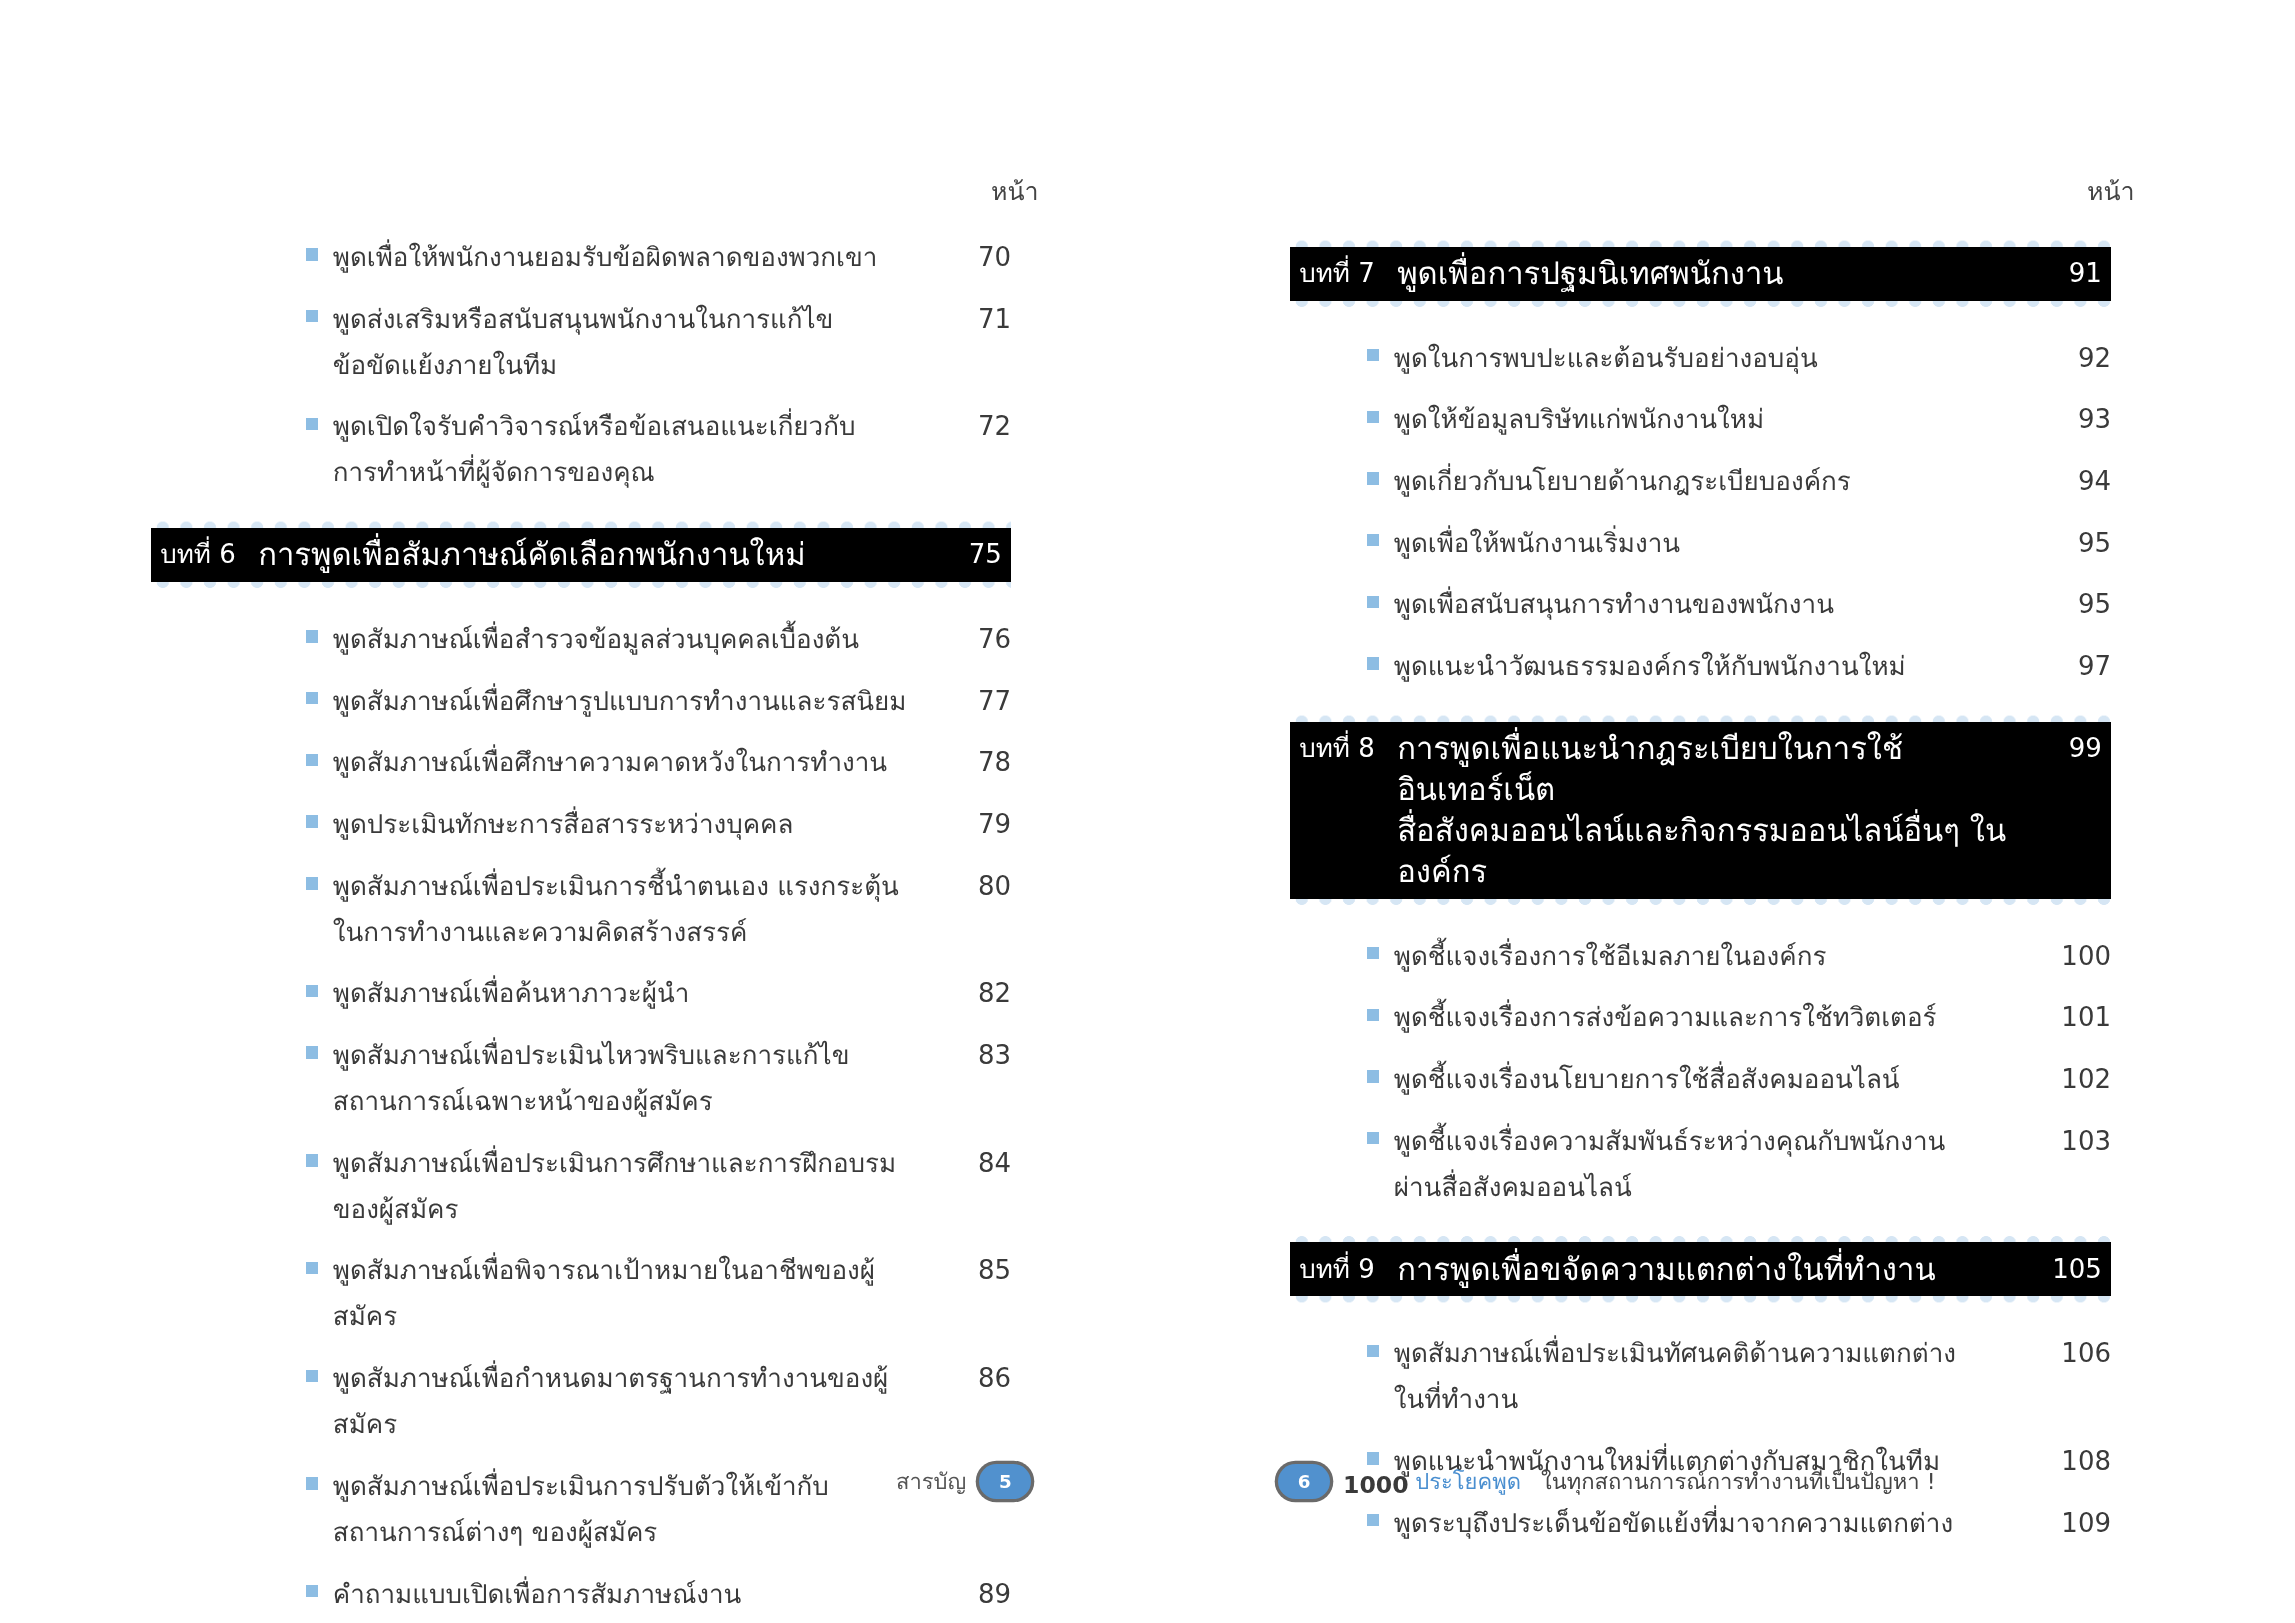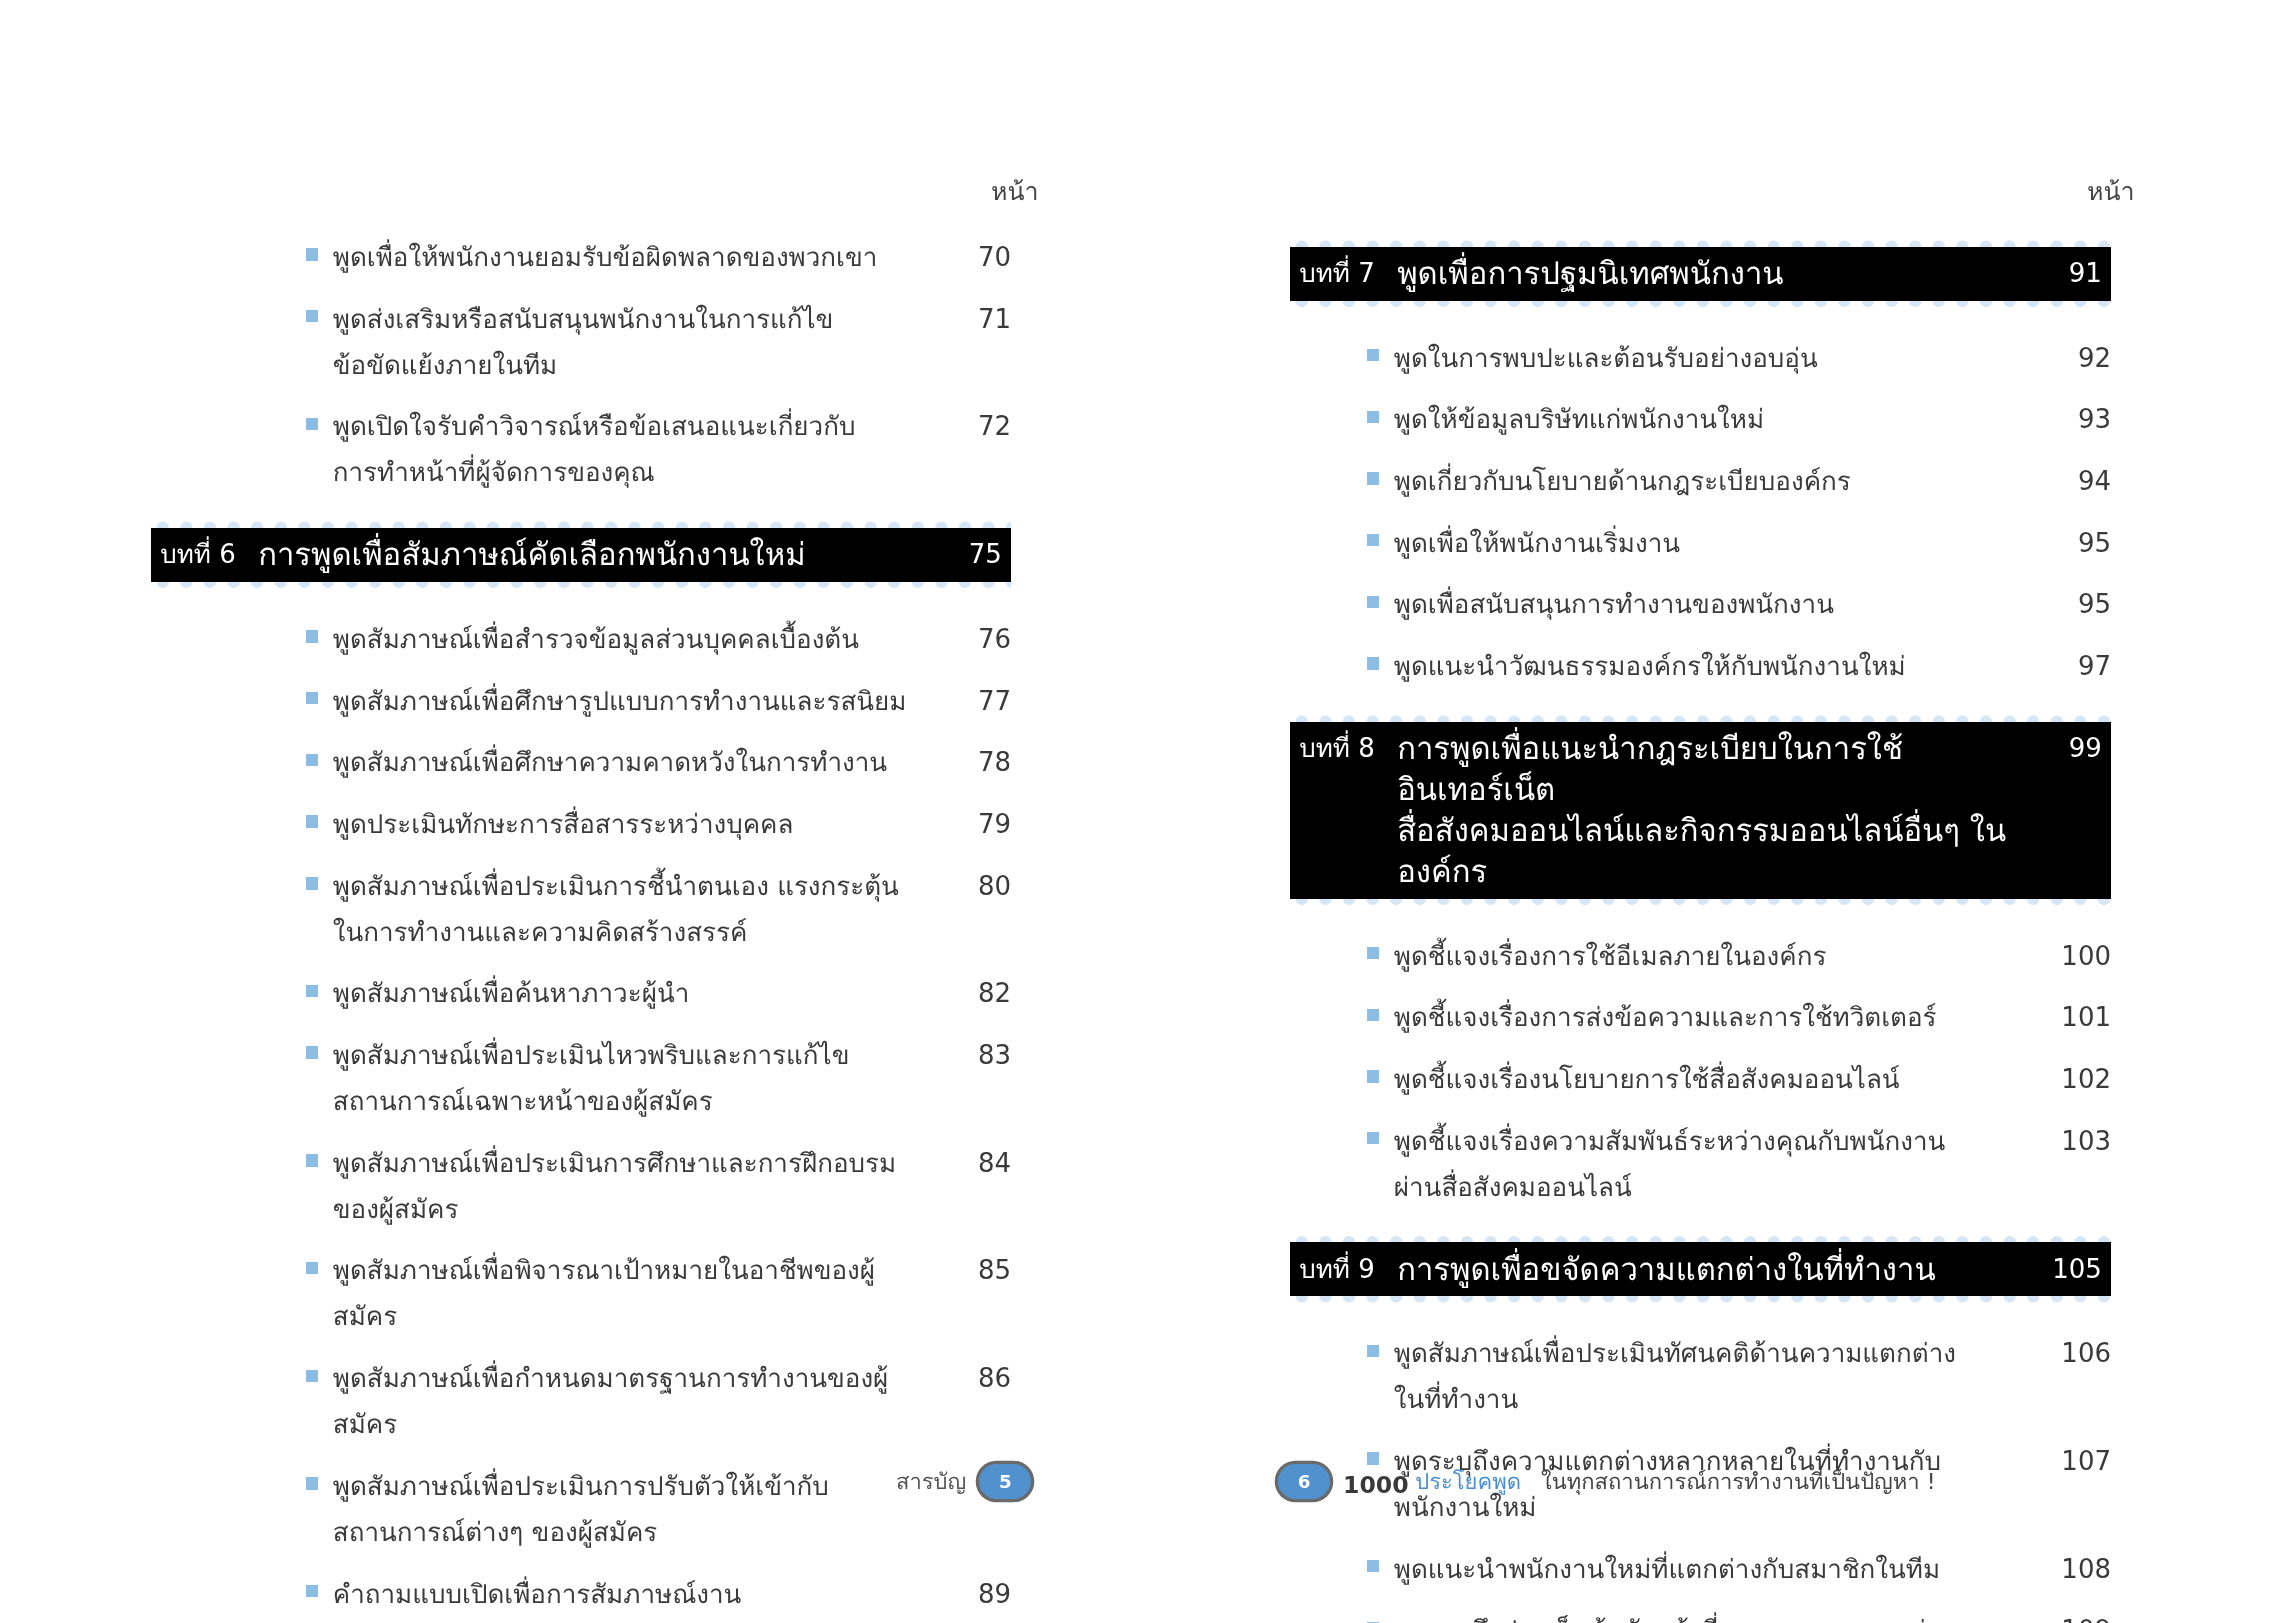--- a/index.html
+++ b/index.html
@@ -235,26 +235,20 @@
       <div class="scallop bottom"></div>
     </div>
     <div class="entry" style="margin-left:-39px">
         <span class="bullet"></span>
         <span class="title">พูดสัมภาษณ์เพื่อประเมินทัศนคติด้านความแตกต่าง
 ในที่ทำงาน</span>
         <span class="pg">106</span>
       </div>
     <div class="entry" style="margin-left:-39px">
         <span class="bullet"></span>
-        <span class="title">พูดระบุถึงความแตกต่างหลากหลายในที่ทำงานกับ
-พนักงานใหม่</span>
-        <span class="pg">107</span>
-      </div>
-    <div class="entry" style="margin-left:-39px">
-        <span class="bullet"></span>
         <span class="title">พูดแนะนำพนักงานใหม่ที่แตกต่างกับสมาชิกในทีม</span>
         <span class="pg">108</span>
       </div>
     <div class="entry" style="margin-left:-39px">
         <span class="bullet"></span>
         <span class="title">พูดระบุถึงประเด็นข้อขัดแย้งที่มาจากความแตกต่าง</span>
         <span class="pg">109</span>
       </div>
   </div>
   <div class="footer">

